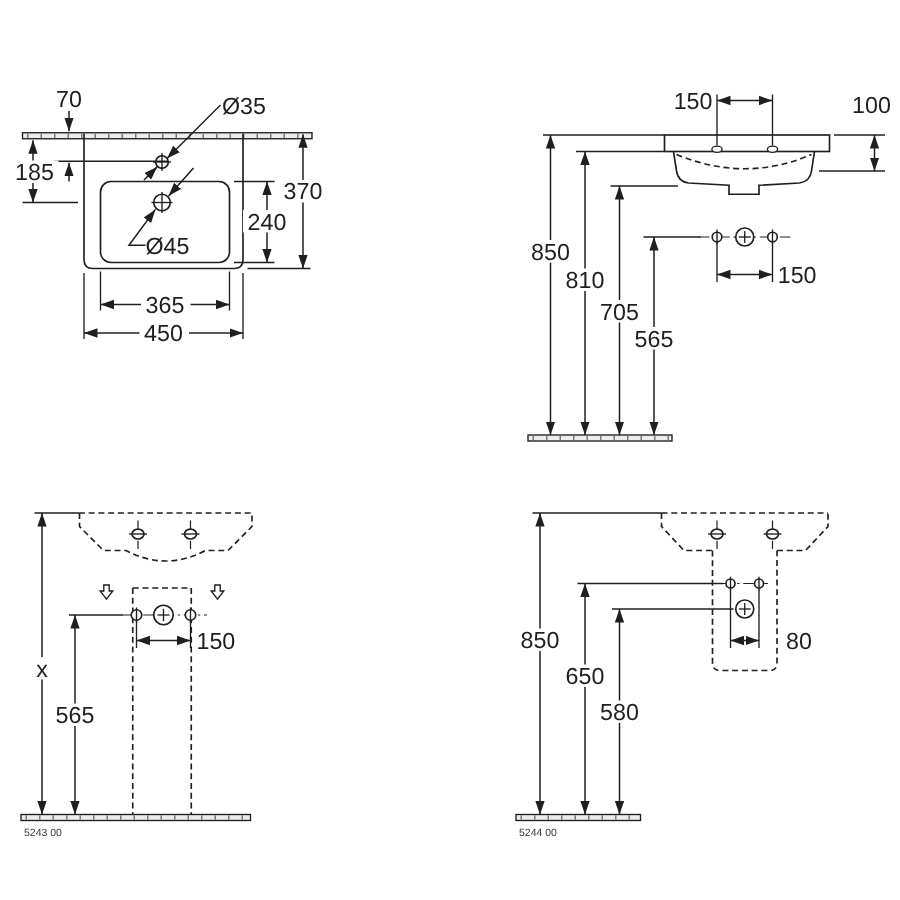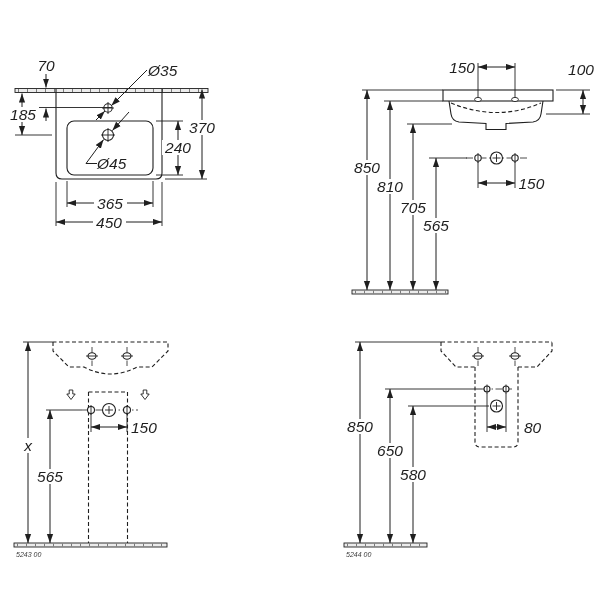--- a/index.html
+++ b/index.html
@@ -1,16 +1,16 @@
 <!DOCTYPE html>
 <html><head>
 <meta charset="utf-8">
 <style>
   html,body{margin:0;padding:0;background:#ffffff;}
-  .stage{position:relative;width:600px;height:600px;background:#fff;overflow:hidden;font-style:italic;}
+  .stage{position:relative;width:600px;height:600px;background:#fff;overflow:hidden;}
   svg{display:block;}
   svg text{font-family:"Liberation Sans","DejaVu Sans",sans-serif;font-size:15.5px;fill:#1f1f1f;}
   svg text.small{font-size:7px;fill:#3a3a3a;}
   .ln{stroke:#1f1f1f;stroke-width:1.1;fill:none;}
   .thin{stroke:#1f1f1f;stroke-width:0.9;fill:none;}
   .dash{stroke:#1f1f1f;stroke-width:1.1;fill:none;stroke-dasharray:4 2.5;}
   .cdot{stroke:#1f1f1f;stroke-width:0.8;fill:none;stroke-dasharray:7 2.5 1.5 2.5;}
   .dim{stroke:#1f1f1f;stroke-width:1;fill:none;}
   .lblbg{fill:#ffffff;stroke:none;}
   .bar{fill:#ececec;stroke:#1f1f1f;stroke-width:0.9;}

